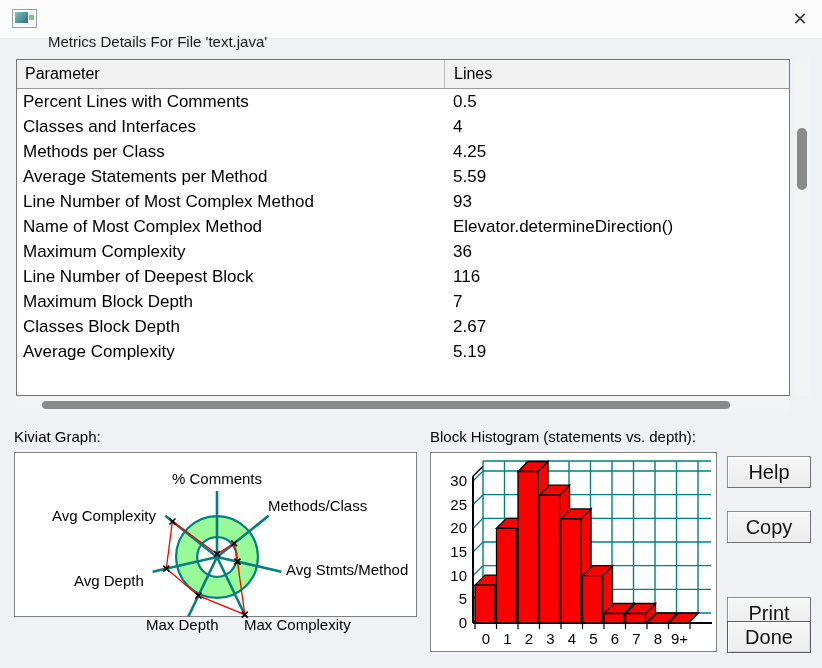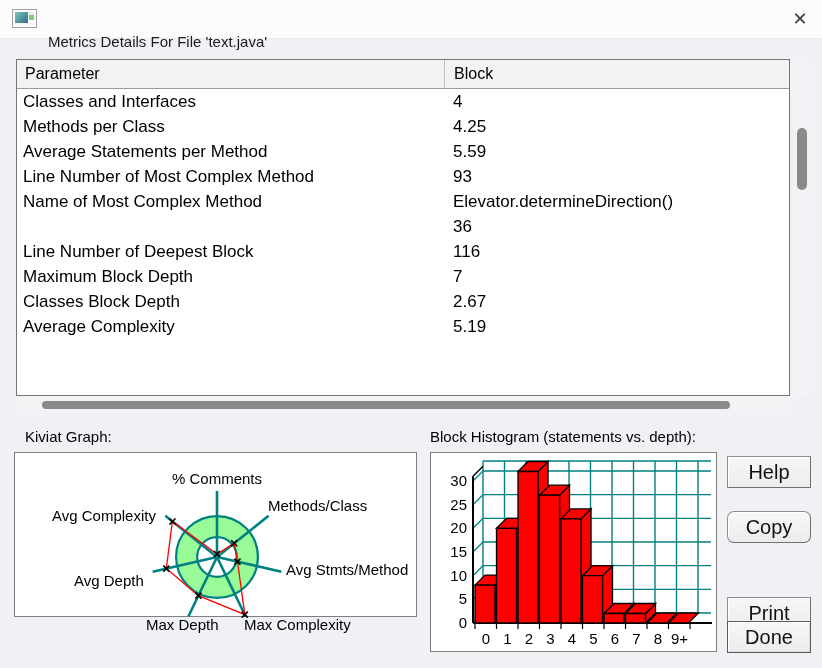--- a/index.html
+++ b/index.html
@@ -31,37 +31,37 @@
   .td-value{position:absolute;left:436px;top:0;}
 
   
   .vscroll-track{position:absolute;left:794px;top:59px;width:16px;height:337px;background:#f2f3f5;}
   .vscroll-thumb{position:absolute;left:3px;top:69px;width:10px;height:62px;background:#8a8a8a;border-radius:5px;}
   .hscroll-track{position:absolute;left:16px;top:397px;width:774px;height:16px;background:#f2f3f5;}
   .hscroll-thumb{position:absolute;left:26px;top:4px;width:688px;height:8px;background:#8a8a8a;border-radius:4px;}
 
   
   .sec-label{position:absolute;font-size:15px;color:#000;height:18px;line-height:18px;}
-  .kiviat-label{left:25px;top:428px;}
+  .kiviat-label{left:14px;top:428px;}
   .hist-label{left:430px;top:428px;}
 
   
   .panel{position:absolute;background:#fff;border:1px solid #7f7f7f;box-sizing:border-box;}
   .kiviat-panel{left:14px;top:452px;width:403px;height:165px;}
   .hist-panel{left:430px;top:452px;width:287px;height:200px;}
   .panel svg{display:block;}
 
   
   .btn{position:absolute;left:727px;width:84px;height:32px;box-sizing:border-box;
        background:linear-gradient(#f7f7f7,#ececec);border:1px solid #8f8f8f;
        border-right-color:#707070;border-bottom-color:#707070;
        box-shadow:inset 1px 1px 0 #ffffff;
        font-family:"Liberation Sans",sans-serif;font-size:20px;color:#111;text-align:center;line-height:30px;cursor:default;}
   .btn-help{top:456px;}
-  .btn-copy{top:511px;border-radius:7px;}
+  .btn-copy{top:511px;}
   .btn-print{top:566px;margin-top:31px;}
   .btn-done{top:621px;border:1px solid #5c5c5c;box-shadow:inset 1px 1px 0 #ffffff,inset -1px -1px 0 #d9d9d9;}
 </style>
 </head>
 <body>
 
 <div id="root">
 
   <div class="titlebar">
     <div class="app-icon">
@@ -70,44 +70,49 @@
       <div class="blk2"></div>
       <div class="blk3"></div>
     </div>
     <div class="title-text">Metrics Details For File 'text.java'</div>
     <div class="close-btn">✕</div>
   </div>
 
   <div class="table">
     <div class="thead">
       <div class="th th-param">Parameter</div>
-      <div class="th th-value">Block</div>
+      <div class="th th-value">Lines</div>
     </div>
     <div class="tbody" id="tbody">
         <div class="trow">
+          <span class="td-param">Percent Lines with Comments</span>
+          <span class="td-value">0.5</span>
+        </div>
+        <div class="trow">
           <span class="td-param">Classes and Interfaces</span>
           <span class="td-value">4</span>
         </div>
         <div class="trow">
           <span class="td-param">Methods per Class</span>
           <span class="td-value">4.25</span>
         </div>
         <div class="trow">
           <span class="td-param">Average Statements per Method</span>
           <span class="td-value">5.59</span>
         </div>
         <div class="trow">
           <span class="td-param">Line Number of Most Complex Method</span>
           <span class="td-value">93</span>
         </div>
         <div class="trow">
           <span class="td-param">Name of Most Complex Method</span>
           <span class="td-value">Elevator.determineDirection()</span>
         </div>
         <div class="trow">
+          <span class="td-param">Maximum Complexity</span>
           <span class="td-value">36</span>
         </div>
         <div class="trow">
           <span class="td-param">Line Number of Deepest Block</span>
           <span class="td-value">116</span>
         </div>
         <div class="trow">
           <span class="td-param">Maximum Block Depth</span>
           <span class="td-value">7</span>
         </div>

